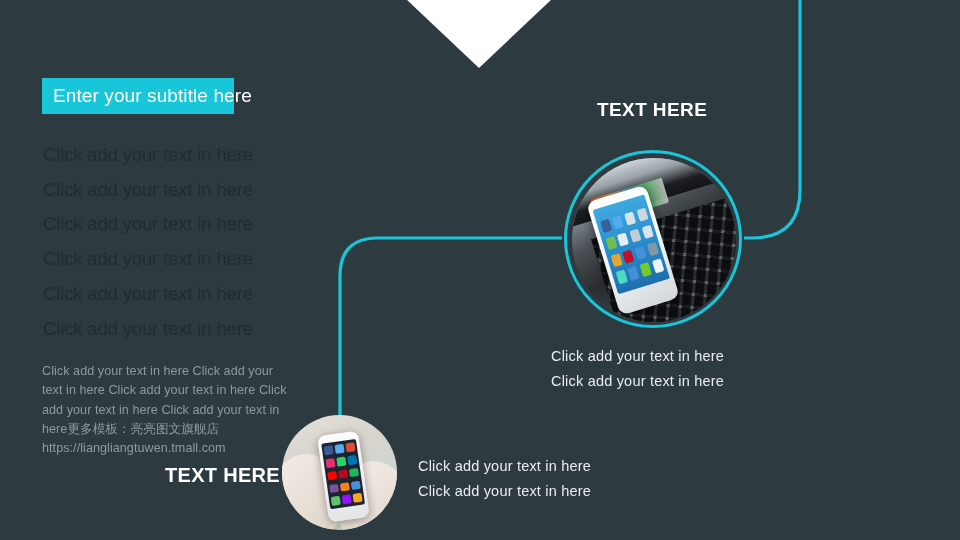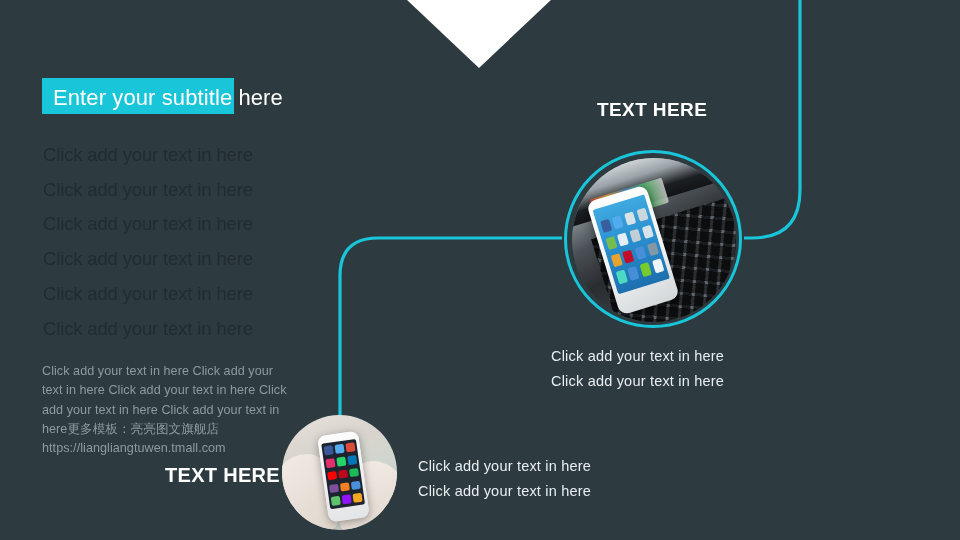--- a/index.html
+++ b/index.html
@@ -57,21 +57,21 @@
     top: 0;
     width: 192px;
     height: 36px;
     background: #19c5d8;
   }
   .subtitle-text {
     position: absolute;
     left: 11px;
     top: 7px;
     white-space: nowrap;
-    font-size: 22px;
+    font-size: 19px;
     color: #ffffff;
     letter-spacing: 0.1px;
   }
 
   .bullet-list {
     position: absolute;
     left: 43px;
     top: 138px;
     width: 300px;
   }

